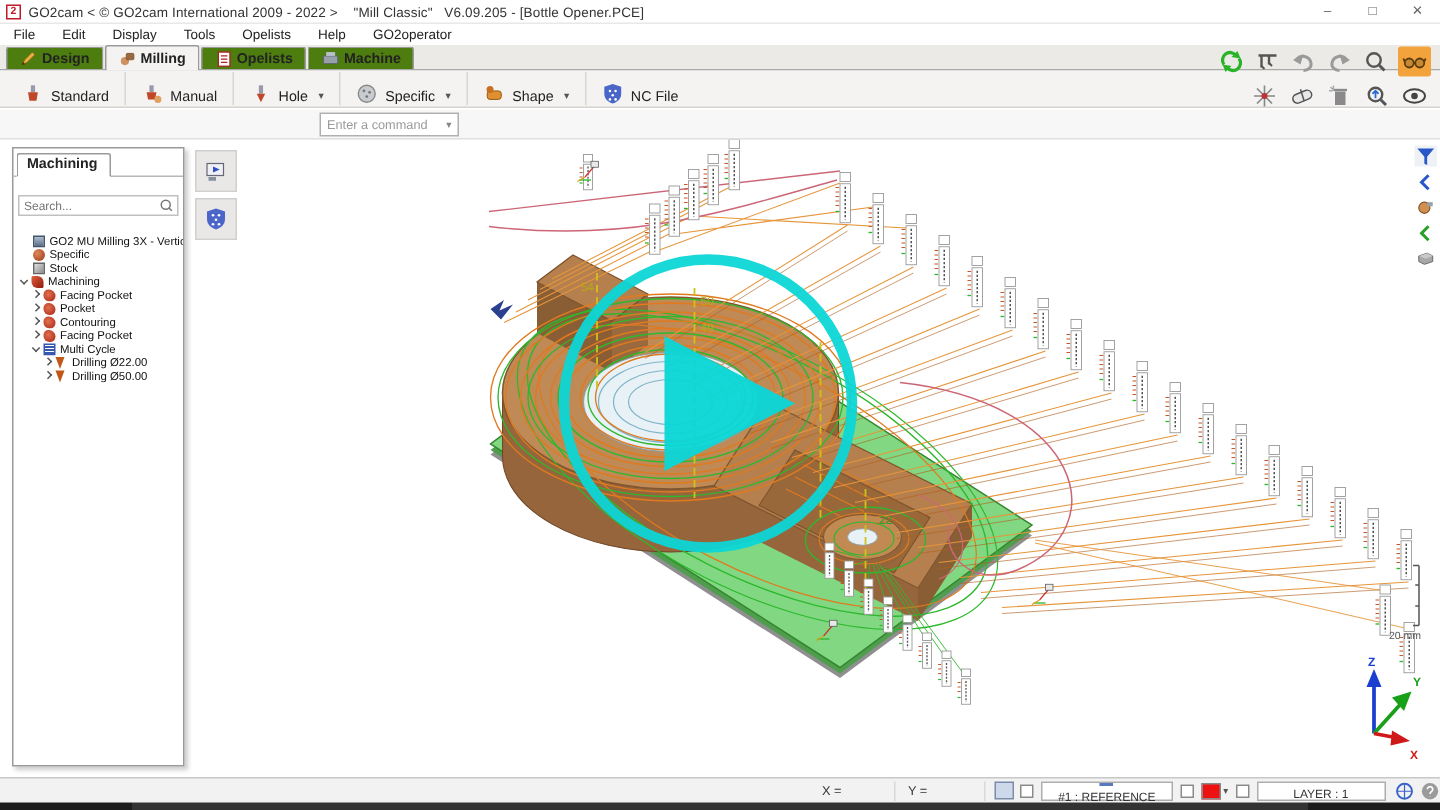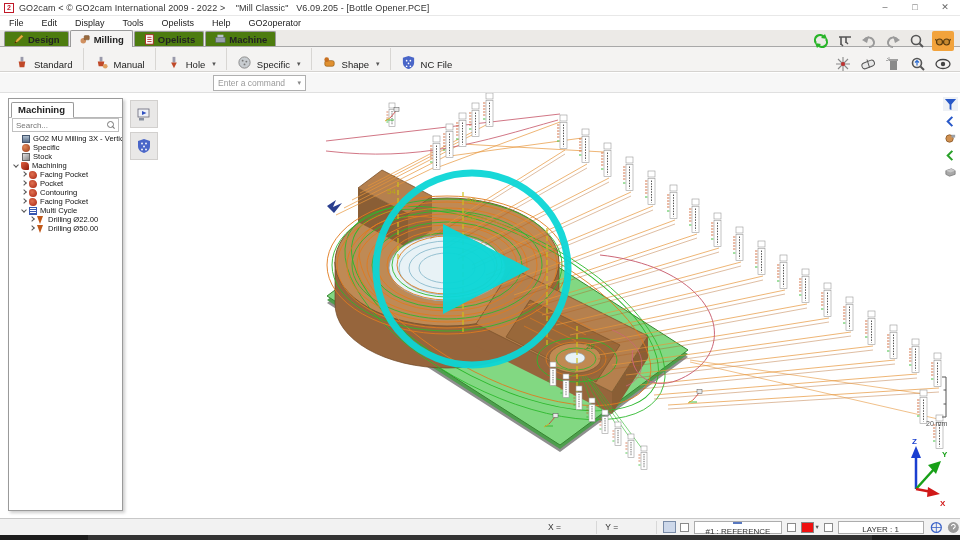--- a/index.html
+++ b/index.html
@@ -62,21 +62,21 @@
   
   .viewport { position:absolute; top:93px; left:0; width:960px; height:425px; background:#fff; }
   .scene { position:absolute; top:-93px; left:0; }
 
   
   .panel { position:absolute; top:98px; left:8px; width:115px; height:413px; background:#fff;
     border:1px solid #9a9a9a; box-shadow:2px 2px 3px rgba(0,0,0,.2); z-index:5; }
   .panel-tab { display:inline-block; margin:2px 0 0 2px; padding:1px 8px 2px 6px; font-size:9.5px; font-weight:bold;
     border:1px solid #9a9a9a; border-bottom:1px solid #fff; background:#fff; border-radius:2px 2px 0 0; }
   .panel-tabline { border-bottom:1px solid #b8b8b8; margin-top:-1px; }
-  .searchbox { margin:0 3px; height:14px; border:1px solid #c0c0c0; display:flex; align-items:center; padding:0 3px; }
+  .searchbox { margin:12px 3px; height:14px; border:1px solid #c0c0c0; display:flex; align-items:center; padding:0 3px; }
   .searchbox input { border:none; outline:none; width:88px; font-size:8px; color:#444;
     font-family:"Liberation Sans", sans-serif; background:transparent; }
   .mag { width:8px; height:8px; position:relative; margin-left:auto; }
   .mag::before { content:""; position:absolute; width:5px; height:5px; border:1px solid #777; border-radius:50%; }
   .mag::after { content:""; position:absolute; width:3px; height:1px; background:#777; transform:rotate(45deg); left:5px; top:6px; }
   .tree { font-size:7.6px; color:#111; margin-top:2px; }
   .trow { display:flex; align-items:center; height:9px; white-space:nowrap; overflow:hidden; padding-left:4px; }
   .trow .pad1 { width:8px; flex:none; } .trow .pad2 { width:16px; flex:none; }
   .exp { width:7px; flex:none; position:relative; height:7px; }
   .exp::before { content:""; position:absolute; left:1px; top:1px; width:3px; height:3px;

